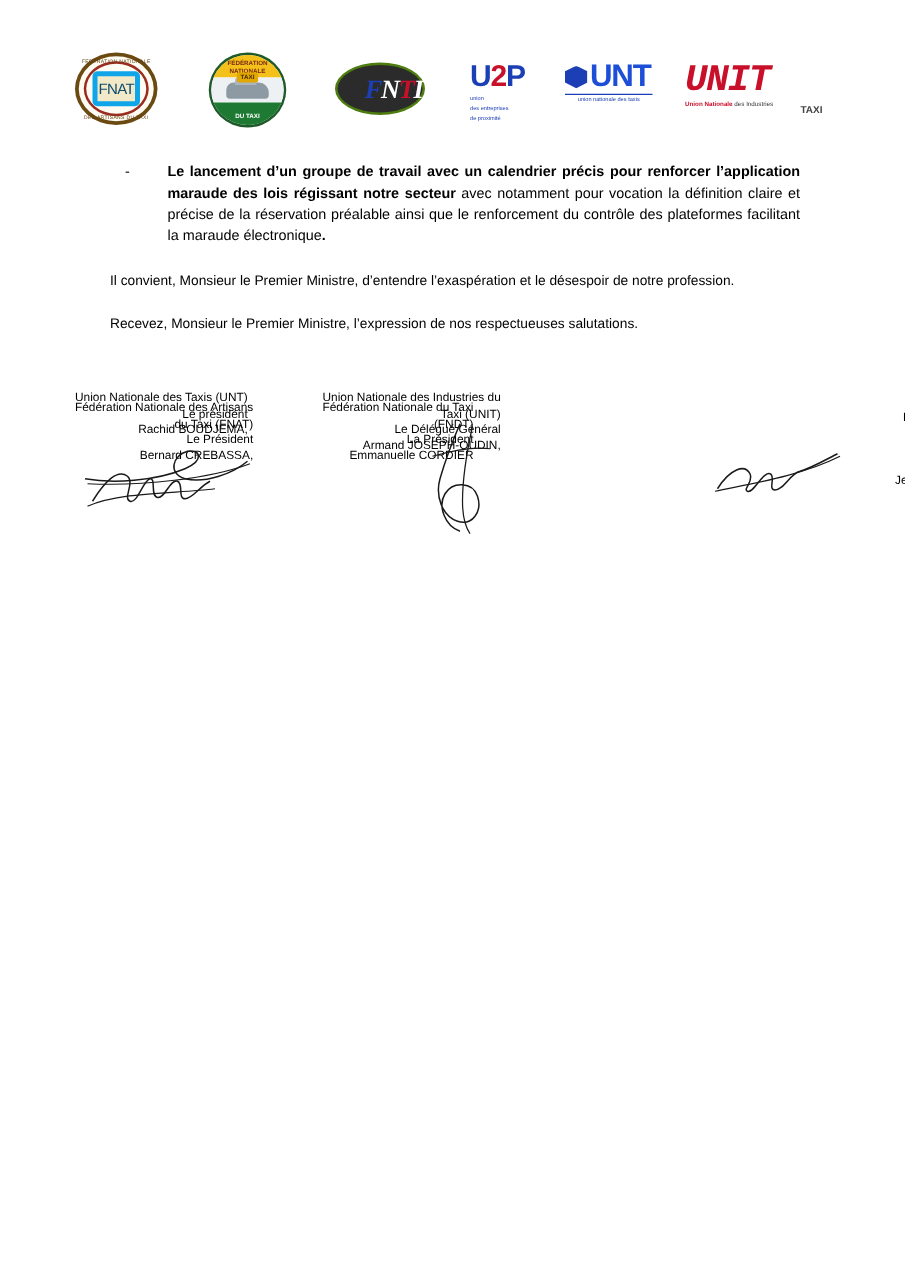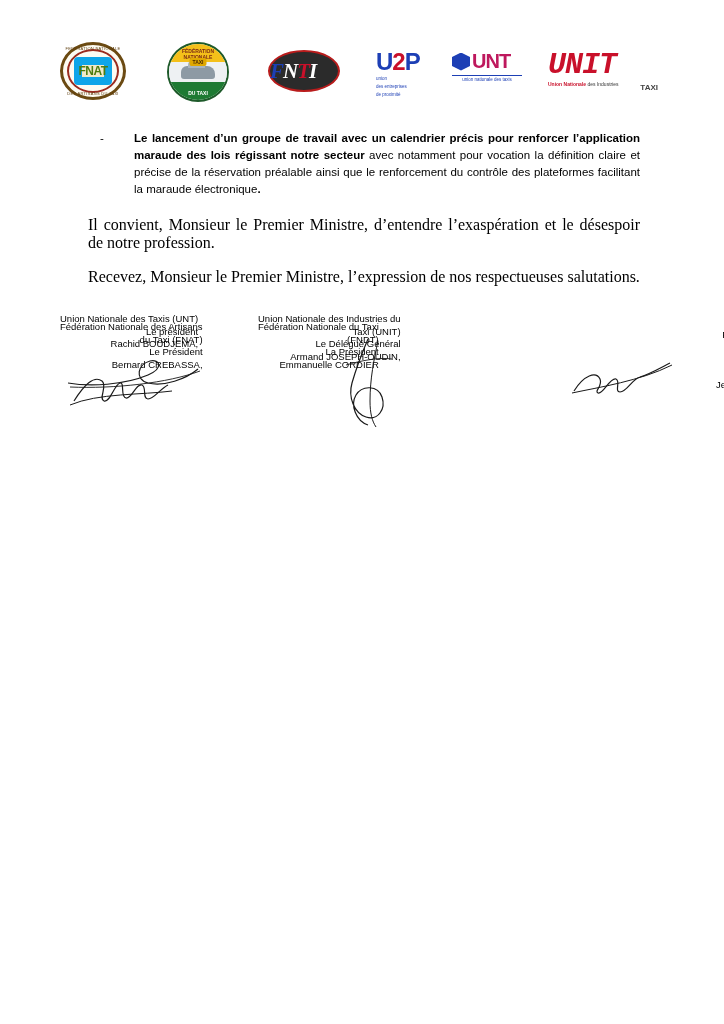--- a/index.html
+++ b/index.html
@@ -48,28 +48,28 @@
     left: 7px; top: 7px; right: 7px; bottom: 7px;
     border-radius: 50%;
     border: 2px solid #9a2b1f;
     box-sizing: border-box;
   }
   .fnat-core {
     position: absolute;
     left: 14px; top: 15px; right: 14px; bottom: 15px;
     border-radius: 4px;
     background: #f2e9c8;
-    border: 8px solid #0ea5e9;
+    border: 4px solid #0ea5e9;
     box-sizing: border-box;
     display: flex;
     align-items: center;
     justify-content: center;
     font-size: 12px;
-    font-weight: bold;
-    color: #4d7c0f;
+    font-weight: normal;
+    color: #0c4a6e;
     letter-spacing: -0.5px;
   }
   .fnat-top-text, .fnat-bot-text {
     position: absolute;
     left: 0; right: 0;
     text-align: center;
     font-size: 4px;
     color: #5d3d0d;
     letter-spacing: 0.3px;
   }
@@ -154,25 +154,25 @@
     left: 268px;
     width: 72px;
     height: 42px;
     top: 8px;
   }
   .fnti-oval {
     position: absolute;
     inset: 0;
     border-radius: 50%;
     background: #2b2b2b;
-    border: 2px solid #b91c1c;
+    border: 2px solid #4d7c0f;
     box-sizing: border-box;
     display: flex;
     align-items: center;
-    justify-content: flex-start;
+    justify-content: flex-end;
   }
   .fnti-text {
     font-family: "Liberation Serif", serif;
     font-style: italic;
     font-weight: bold;
     font-size: 21px;
     letter-spacing: -1px;
   }
   .fnti-f { color: #1d3fb5; }
   .fnti-n { color: #ffffff; }
@@ -215,22 +215,22 @@
   }
   .unt-hex {
     width: 18px;
     height: 18px;
     background: #1d3fb5;
     clip-path: polygon(50% 0, 100% 25%, 100% 75%, 50% 100%, 0 75%, 0 25%);
     margin-right: 2px;
   }
   .unt-text {
     font-weight: bold;
-    font-size: 20px;
-    color: #be185d;
+    font-size: 25px;
+    color: #1d4ed8;
     letter-spacing: -1px;
     line-height: 23px;
   }
   .unt-sub {
     font-size: 4.5px;
     color: #1d3fb5;
     border-top: 1px solid #1d3fb5;
     margin-top: 2px;
     padding-top: 1px;
     text-align: center;
@@ -289,24 +289,23 @@
     top: 0;
     font-size: 11.5px;
     line-height: 17px;
   }
   .b-strong { font-weight: bold; }
 
   .para {
     margin-top: 18px;
     padding-left: 88px;
     padding-right: 84px;
-    font-size: 16px;
+    font-size: 11px;
     line-height: 18px;
     text-align: justify;
-    font-family: Liberation Serif, serif;
   }
   .para.second { margin-top: 16px; }
 
   
   .sig-area {
     position: absolute;
     left: 0;
     top: 305px;
     width: 724px;
   }

